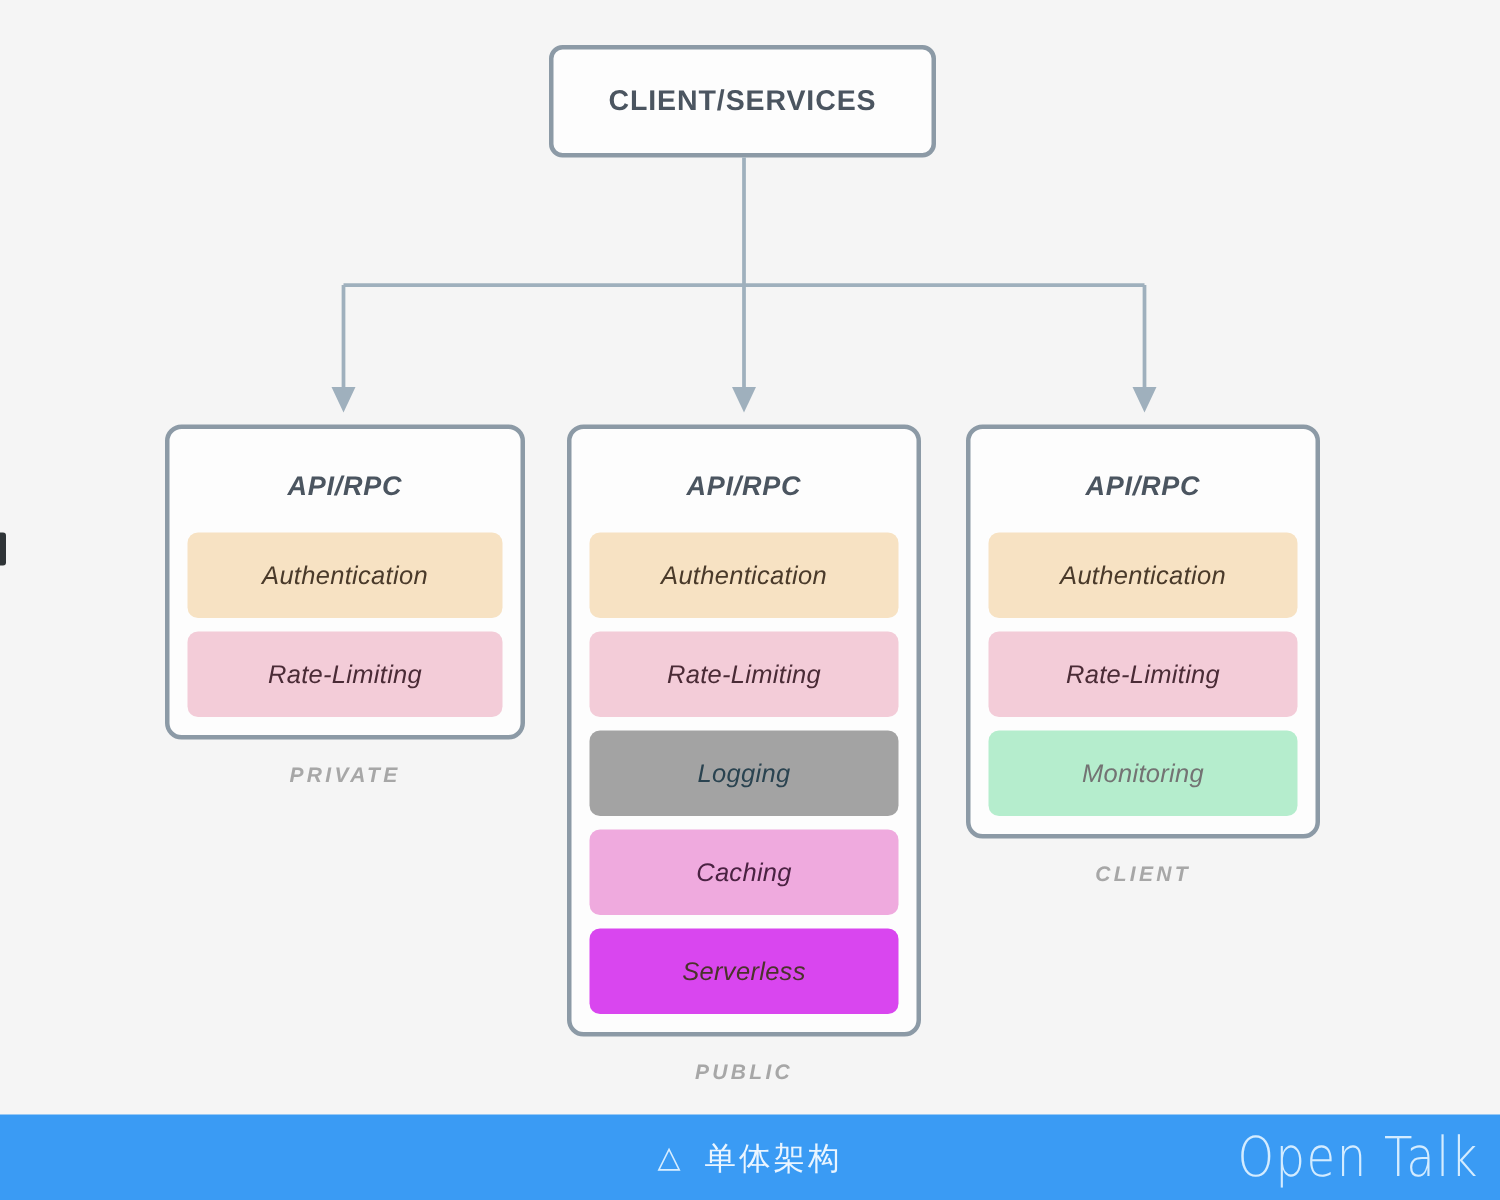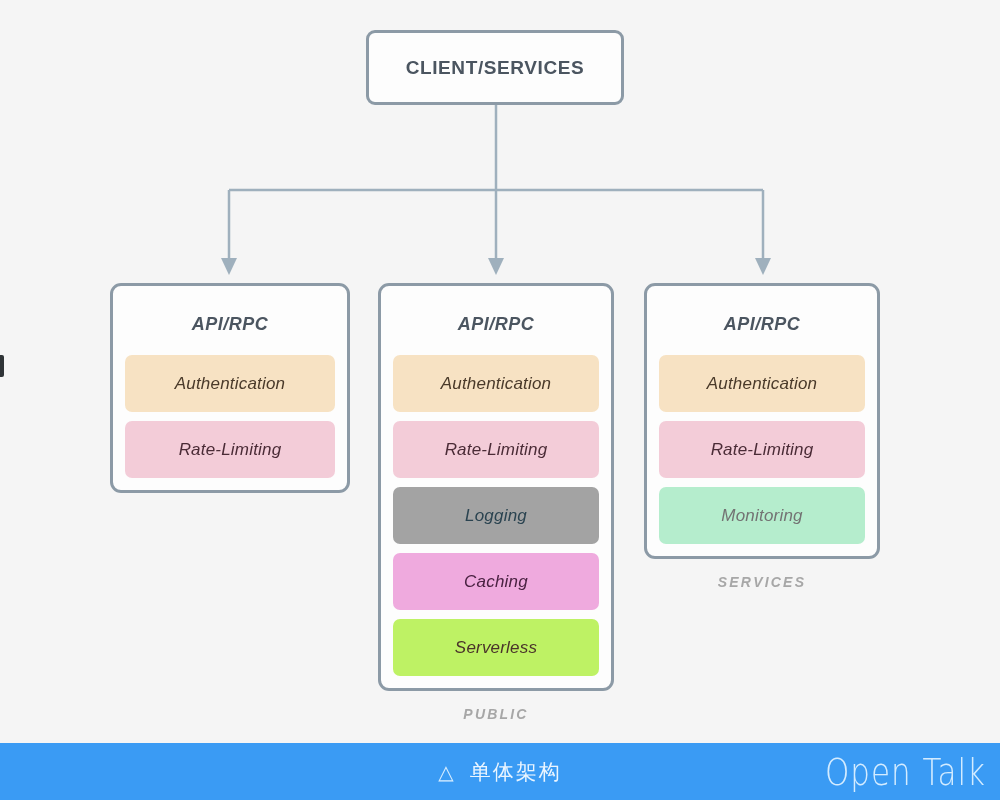--- a/index.html
+++ b/index.html
@@ -188,58 +188,59 @@
   <div class="column" id="col-private">
     <div class="card">
       <div class="card-title">API/RPC</div>
       <div class="band" style="background: rgb(247, 226, 195); color: rgb(74, 58, 42);">
         <span>Authentication</span>
       </div>
       <div class="band" style="background: rgb(243, 204, 216); color: rgb(74, 43, 54);">
         <span>Rate-Limiting</span>
       </div>
     </div>
+    <div class="col-caption">PRIVATE</div>
   </div>
 
   <div class="column" id="col-public">
     <div class="card">
       <div class="card-title">API/RPC</div>
       <div class="band" style="background: rgb(247, 226, 195); color: rgb(74, 58, 42);">
         <span>Authentication</span>
       </div>
       <div class="band" style="background: rgb(243, 204, 216); color: rgb(74, 43, 54);">
         <span>Rate-Limiting</span>
       </div>
       <div class="band" style="background: #a3a3a3; color: rgb(42, 67, 80);">
         <span>Logging</span>
       </div>
       <div class="band" style="background: rgb(239, 170, 222); color: rgb(74, 34, 66);">
         <span>Caching</span>
       </div>
-      <div class="band" style="background: #bef264; color: rgb(74, 51, 42);">
+      <div class="band" style="background: #d946ef; color: rgb(74, 51, 42);">
         <span>Serverless</span>
       </div>
     </div>
     <div class="col-caption">PUBLIC</div>
   </div>
 
   <div class="column" id="col-partner">
     <div class="card">
       <div class="card-title">API/RPC</div>
       <div class="band" style="background: rgb(247, 226, 195); color: rgb(74, 58, 42);">
         <span>Authentication</span>
       </div>
       <div class="band" style="background: rgb(243, 204, 216); color: rgb(74, 43, 54);">
         <span>Rate-Limiting</span>
       </div>
       <div class="band" style="background: rgb(181, 237, 205); color: #737373;">
         <span>Monitoring</span>
       </div>
     </div>
-    <div class="col-caption">SERVICES</div>
+    <div class="col-caption">CLIENT</div>
   </div>
 
 </div>
 
 <div id="bottom-bar" style="background: rgb(58, 155, 244);">
   <div id="bottom-center">
     <span class="tri">△</span>
     <span class="bar-title">单体架构</span>
   </div>
   <div id="brand">Open Talk</div>

